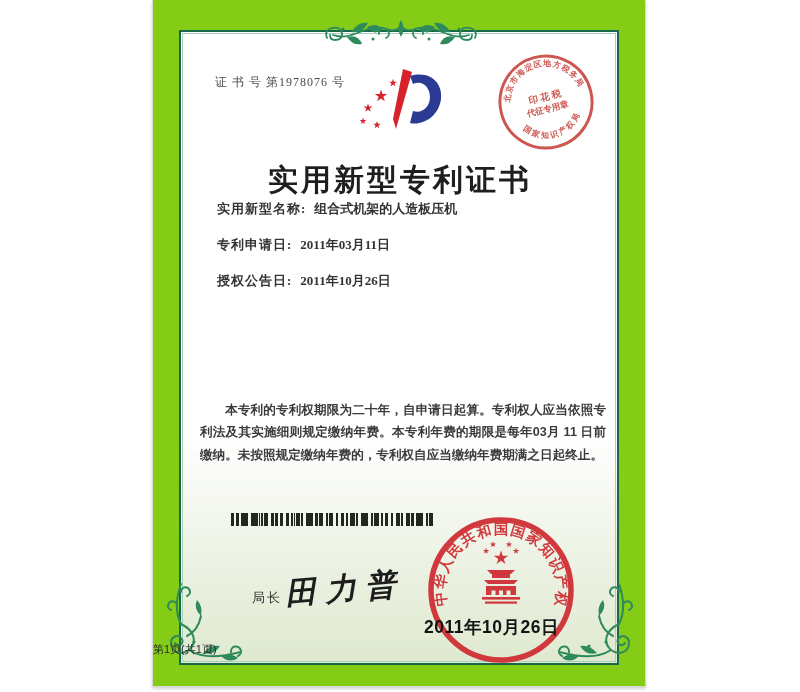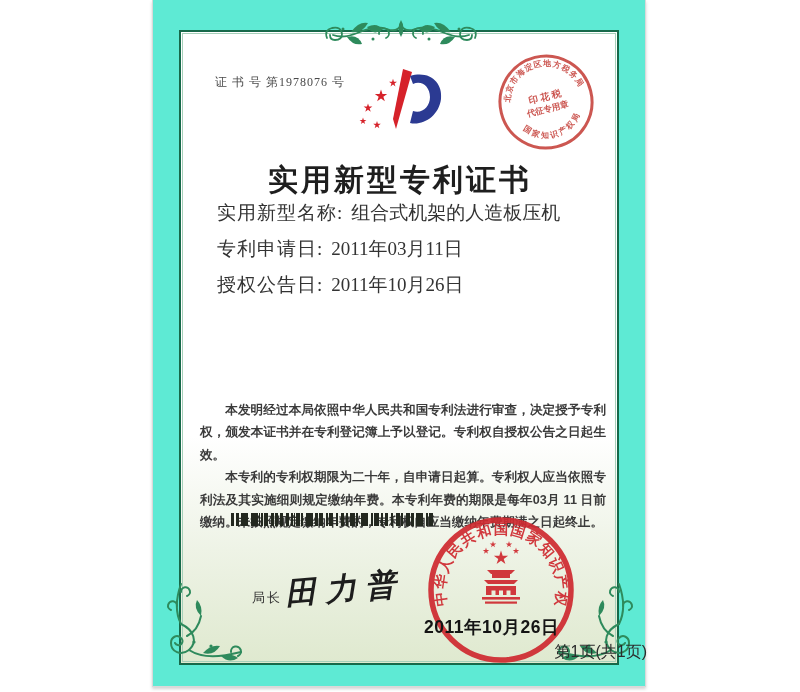--- a/index.html
+++ b/index.html
@@ -1,57 +1,57 @@
 <!DOCTYPE html>
 <html><head>
 <meta charset="utf-8">
 <style>
   html,body{margin:0;padding:0;background:#ffffff;width:800px;height:692px;overflow:hidden;
     font-family:"Liberation Serif","DejaVu Serif",serif;}
-  .page{position:absolute;left:152px;top:0;width:494px;height:687px;background:#5eead4;
+  .page{position:absolute;left:152px;top:0;width:494px;height:687px;background:#84cc16;
     border:1px solid #d9d9d9;border-top:none;box-sizing:border-box;box-shadow:0 2px 3px rgba(0,0,0,.18);}
   .frame{position:absolute;left:26px;top:30px;width:440px;height:635px;box-sizing:border-box;
     border:2px solid #17694a;z-index:0;
     background:linear-gradient(180deg,#ffffff 0%,#ffffff 64%,#eef3e6 82%,#dfe9cf 100%);}
   .frame::after{content:'';position:absolute;inset:1px;border:1px solid #a6d0ba;}
   svg.orn{position:absolute;z-index:1;}
   .top-band{left:170px;top:8px;width:156px;height:44px;}
   .corner{width:94px;height:86px;}
   .bl{left:8px;top:582px;}
   .br{left:392px;top:582px;transform:scaleX(-1);}
   .cert-number{position:absolute;left:62px;top:74px;z-index:2;font-size:12px;letter-spacing:1px;
     color:#4a4a4a;white-space:pre;}
   .logo{position:absolute;left:200px;top:66px;width:92px;height:72px;z-index:2;}
   .tax-wrap{position:absolute;left:341px;top:50px;width:104px;height:104px;z-index:2;
     transform:rotate(-14deg);opacity:.88;}
   .title{position:absolute;left:0;top:140px;width:494px;text-align:center;z-index:2;
     font-size:30px;font-weight:700;letter-spacing:3px;color:#1e1e1e;margin-top:20px;}
   .fields{position:absolute;left:64px;top:200px;z-index:2;}
-  .field{height:36px;font-size:19px;color:#333;}
+  .field{height:36px;font-size:13px;color:#333;font-weight:bold;}
   .flabel{white-space:pre;letter-spacing:1px;}
   .fvalue{white-space:pre;margin-left:8px;}
   .paras{position:absolute;left:47px;top:399px;width:406px;z-index:2;text-align:justify;
     font-family:"Liberation Sans","DejaVu Sans",sans-serif;font-size:12.6px;font-weight:700;
     line-height:22.4px;color:#3b3b3b;}
   .paras p{margin:0;text-indent:2em;}
   .barcode{position:absolute;left:78px;top:513px;width:202px;height:13px;z-index:2;
     background-image:
       repeating-linear-gradient(90deg,#23281f 0 2px,transparent 2px 5px),
       repeating-linear-gradient(90deg,#23281f 0 1px,transparent 1px 7px),
       repeating-linear-gradient(90deg,#23281f 0 3px,transparent 3px 11px);}
   .signer-label{position:absolute;left:99px;top:589px;z-index:2;font-size:13px;
     letter-spacing:2px;color:#333;}
   .signature{position:absolute;left:132px;top:568px;z-index:2;font-size:31px;font-weight:700;
     font-style:italic;letter-spacing:9px;color:#1d1d1d;transform:rotate(-5deg);
     font-family:"DejaVu Serif",serif;}
   .office-seal{position:absolute;left:272px;top:514px;width:152px;height:152px;z-index:2;opacity:.93;}
   .date{position:absolute;left:271px;top:615px;z-index:3;font-size:17.5px;font-weight:800;
     letter-spacing:.5px;color:#141414;font-family:"Liberation Sans","DejaVu Sans",sans-serif;}
-  .footer{position:absolute;left:0;top:642px;width:494px;text-align:right;z-index:2;
-    font-size:16px;color:#2b2b2b;font-family:"Liberation Sans","DejaVu Sans",sans-serif;}
+  .footer{position:absolute;left:0;top:642px;width:494px;text-align:left;z-index:2;
+    font-size:11px;color:#2b2b2b;font-family:"Liberation Sans","DejaVu Sans",sans-serif;}
   .seal-text{font-family:"Liberation Serif","DejaVu Serif",serif;font-weight:700;}
 </style>
 </head>
 <body>
 
 
 
 <svg width="0" height="0" aria-hidden="true">
   <defs>
     <path id="star" d="M0,-1 L0.2245,-0.309 L0.9511,-0.309 L0.3633,0.118 L0.5878,0.809 L0,0.382 L-0.5878,0.809 L-0.3633,0.118 L-0.9511,-0.309 L-0.2245,-0.309 Z"></path>
@@ -129,21 +129,20 @@
 
   <div class="title">实用新型专利证书</div>
 
   <div class="fields">
     <div class="field"><span class="flabel">实用新型名称:</span><span class="fvalue">组合式机架的人造板压机</span></div>
     <div class="field"><span class="flabel">专利申请日:</span><span class="fvalue">2011年03月11日</span></div>
     <div class="field"><span class="flabel">授权公告日:</span><span class="fvalue">2011年10月26日</span></div>
   </div>
 
   <div class="paras">
-    <p>本发明经过本局依照中华人民共和国专利法进行审查，决定授予专利权，颁发本证书并在专利登记簿上予以登记。专利权自授权公告之日起生效。</p>
     <p>本专利的专利权期限为二十年，自申请日起算。专利权人应当依照专利法及其实施细则规定缴纳年费。本专利年费的期限是每年03月 11 日前缴纳。未按照规定缴纳年费的，专利权自应当缴纳年费期满之日起终止。</p>
   </div>
 
   <div class="barcode"></div>
 
   <div class="signer-label">局长</div>
   <div class="signature">田力普</div>
 
   <svg class="office-seal" viewBox="0 0 152 152">
     <circle cx="76" cy="76" r="70" fill="none" stroke="#cf2b31" stroke-width="5.5"></circle>

